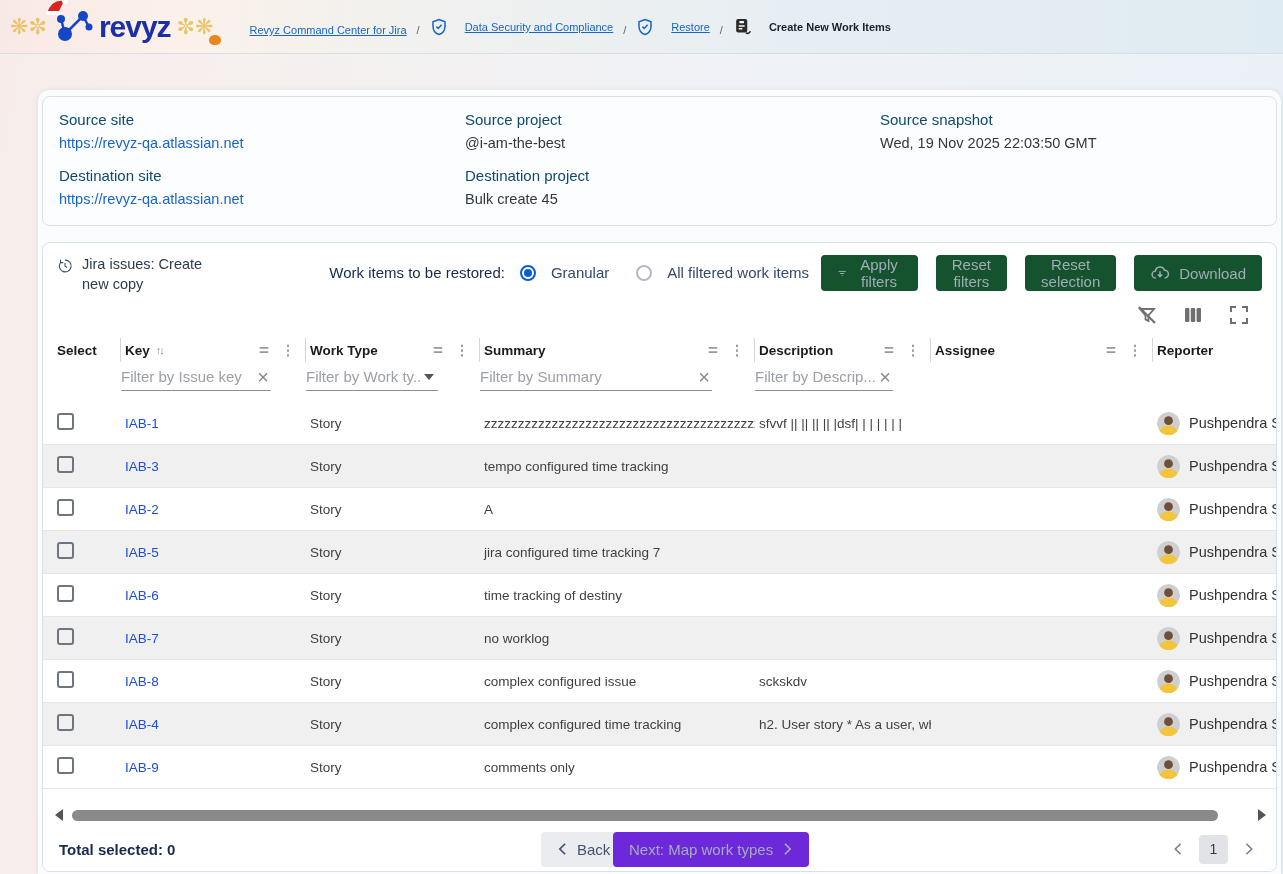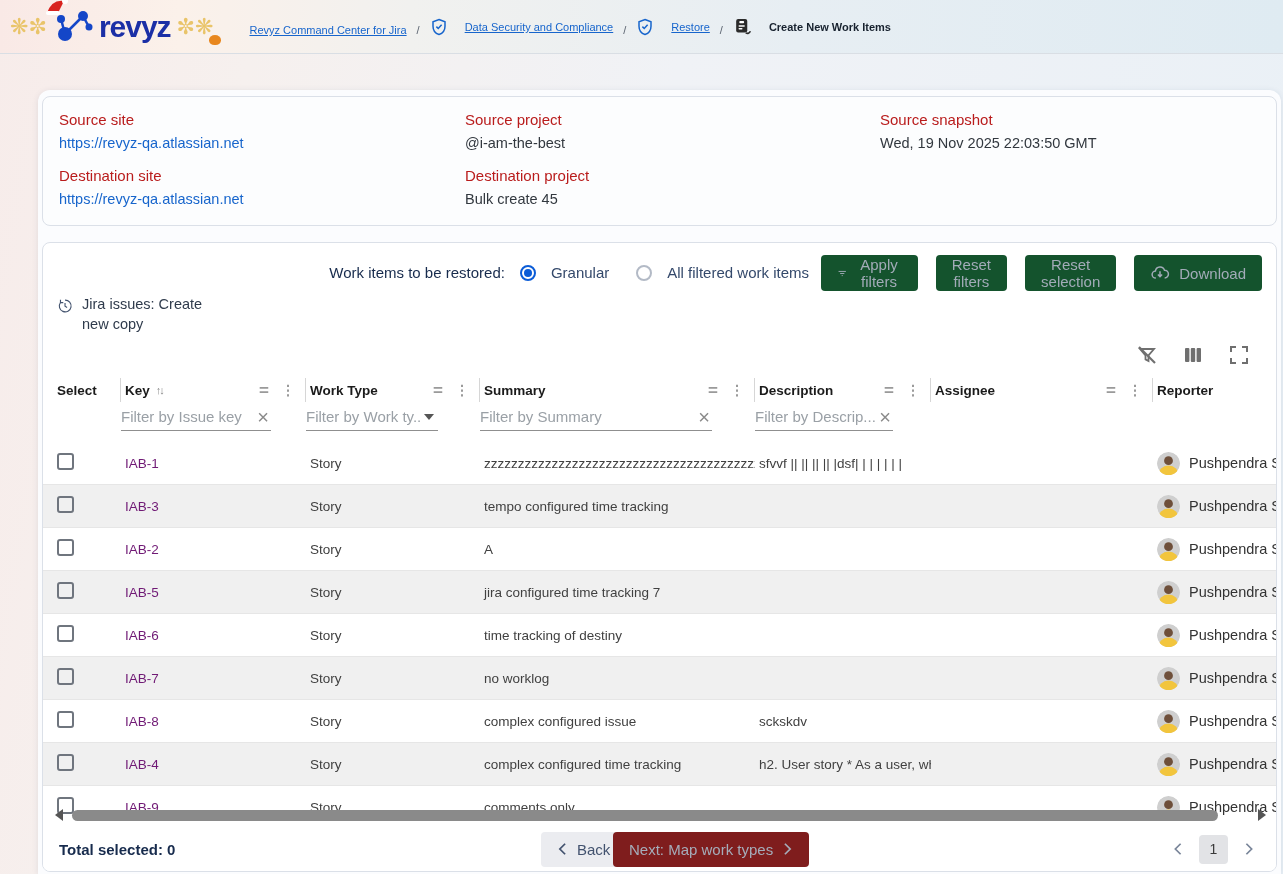--- a/index.html
+++ b/index.html
@@ -25,29 +25,29 @@
 
   
   .wrap { position:absolute; left:38px; right:2px; top:90px; bottom:0;
     background:#fbfcfe; border-radius:12px 12px 0 0; padding:6px 4px 8px 4px;
     box-shadow:0 1px 6px rgba(30,50,90,.10); }
 
   
   .info-card { border:1px solid #dbe0e8; border-radius:8px; background:#fcfdfe;
     padding:14px 16px 18px 16px; display:grid; grid-template-columns:406px 415px 1fr;
     row-gap:16px; }
-  .field-label { font-size:15px; color:#b91c1c; }
+  .field-label { font-size:15px; color:#0c4a6e; }
   .field-value { font-size:14.5px; color:#32383f; margin-top:7px; }
   .field-value.link { color:#1765cc; cursor:pointer; }
 
   
   .table-card { position:relative; border:1px solid #dbe0e8; border-radius:8px; background:#fff;
     margin-top:16px; height:630px; overflow:hidden; }
   .controls { display:flex; align-items:flex-start; padding:12px 14px 4px 14px; }
-  .rc-title { display:flex; gap:9px; width:205px; font-size:14.5px; color:#2f3b4c; line-height:1.35;margin-top:40px; }
+  .rc-title { display:flex; gap:9px; width:205px; font-size:14.5px; color:#2f3b4c; line-height:1.35; }
   .mode { display:flex; align-items:center; gap:15px; margin-left:112px; margin-top:9px;
     font-size:15px; color:#172b4d; white-space:nowrap; }
   .radio { width:16px; height:16px; border-radius:50%; border:2px solid #b3bac6; background:#fff;
     display:inline-block; position:relative; flex:none; cursor:pointer; }
   .radio.sel { border-color:#0b5cd7; }
   .radio.sel::after { content:""; position:absolute; inset:2px; border-radius:50%; background:#0b5cd7; }
   .radio-label { color:#34496b; margin-right:12px; }
   .actions { margin-left:auto; display:flex; gap:18px; }
   .abtn { height:36px; padding:0 16px; background:#14532d; border:none; border-radius:4px;
     color:#a2abb8; font-size:15px; font-family:inherit; display:flex; align-items:center; gap:9px; cursor:pointer; }
@@ -80,42 +80,42 @@
   .finput input { border:none; outline:none; background:transparent; font-family:inherit;
     font-size:15px; color:#444; width:100%; }
   .finput input::placeholder { color:#9aa0a6; }
   .clear-x { font-size:20px; color:#8a8a8a; line-height:.8; cursor:pointer; padding:0 2px; }
   .caret { width:0; height:0; border-left:5px solid transparent; border-right:5px solid transparent;
     border-top:6px solid #555; cursor:pointer; margin:0 4px; }
 
   .trow { height:43px; border-bottom:1px solid #e6e6e6; font-size:13.5px; color:#414141; }
   .trow.alt { background:#f0f0f0; }
   .cell { padding-right:12px; padding-left:4px; white-space:nowrap; overflow:hidden; }
-  .keylink { color:#701a75; text-decoration:none; cursor:pointer; }
+  .keylink { color:#1d4ed8; text-decoration:none; cursor:pointer; }
   .cb { width:17px; height:17px; border:2px solid #6f757e; border-radius:3px; background:transparent;
     display:inline-block; cursor:pointer; }
   .rep { display:flex; align-items:center; gap:9px; overflow:hidden; white-space:nowrap; font-size:14.5px; color:#333; }
   .avatar { width:23px; height:23px; border-radius:50%; overflow:hidden; flex:none; display:flex; }
 
   
   .hscroll { position:absolute; left:12px; right:10px; bottom:48px; height:16px;
     display:flex; align-items:center; }
   .sb-arrow { width:0; height:0; cursor:pointer; }
   .sb-left { border-top:6px solid transparent; border-bottom:6px solid transparent; border-right:8px solid #555; }
   .sb-right { border-top:6px solid transparent; border-bottom:6px solid transparent; border-left:8px solid #555; margin-left:auto; }
   .sb-thumb { width:1146px; height:11px; background:#8a8a8a; border-radius:6px; margin-left:9px; cursor:pointer; }
 
   
   .tfoot { position:absolute; left:0; right:0; bottom:0; height:44px; background:#fff;
     display:flex; align-items:center; padding:0 16px; }
   .total { font-size:15px; font-weight:bold; color:#172b4d; }
   .back-btn { position:absolute; left:498px; height:35px; padding:0 16px; background:#ebecf0;
     border:none; border-radius:4px; color:#42526e; font-size:15px; font-family:inherit;
     display:flex; align-items:center; gap:9px; cursor:pointer; }
-  .next-btn { position:absolute; left:570px; height:35px; padding:0 16px; background:#7f1d1d;
+  .next-btn { position:absolute; left:570px; height:35px; padding:0 16px; background:#6d28d9;
     border:none; border-radius:4px; color:#a5adba; font-size:15px; font-family:inherit;
     display:flex; align-items:center; gap:9px; cursor:pointer; }
   .pager { position:absolute; right:22px; display:flex; align-items:center; gap:16px; }
   .page-box { width:29px; height:29px; background:#e2e3e6; border-radius:4px; display:flex;
     align-items:center; justify-content:center; font-size:14px; color:#3a3a3a; cursor:pointer; }
   .pg-ch { cursor:pointer; display:flex; }
 </style>
 </head>
 <body>
 

